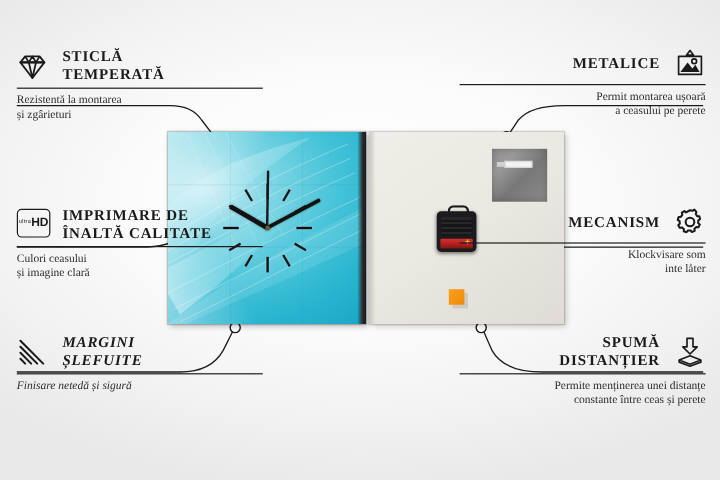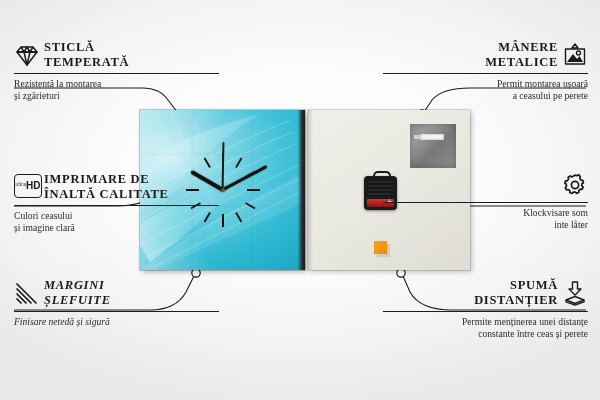--- a/index.html
+++ b/index.html
@@ -77,21 +77,21 @@
     background:linear-gradient(180deg,#d9302c 0%,#b0201d 55%,#7d1714 100%);}
   .battery::after{content:"+";position:absolute;right:2px;top:-2px;color:#f3c33a;font-size:8px;line-height:10px;
     font-family:"Liberation Sans",sans-serif;font-weight:bold;}
   .spacer-pad{position:absolute;left:66px;bottom:16px;width:13px;height:13px;
     background:linear-gradient(135deg,#f9a11b,#ef8a07);box-shadow:3px 3px 0 rgba(0,0,0,.10);}
 
   
   .label{position:absolute;width:205px;}
   .label.left{text-align:left;}
   .label.right{text-align:right;}
-  .lbl-head{display:flex;align-items:center;gap:4px;}
+  .lbl-head{display:flex;align-items:center;gap:12px;}
   .label.right .lbl-head{justify-content:flex-end;}
   .lbl-title{
     font-family:"Liberation Serif", serif;font-weight:bold;font-size:12.5px;letter-spacing:.7px;
     color:#1a1a1a;line-height:14.5px;text-transform:uppercase;
   }
   .rule{height:1px;background:#1d1d1d;margin:4px 0 4px 0;}
   .lbl-sub{font-size:9.6px;line-height:11.6px;color:#2c2c2c;font-family:"Liberation Serif", serif;}
   .ico{width:26px;height:26px;flex:0 0 26px;display:block;}
   .ico svg{display:block;width:26px;height:26px;}
 
@@ -298,21 +298,20 @@
     </div>
     <div class="rule"></div>
     <div class="lbl-sub">
       <div>Finisare netedă și sigură</div>
     </div>
   </div>
 
   <div class="label right" id="lab-hooks">
     <div class="lbl-head">
       <div class="lbl-title">
-        <div>MÂNERE</div>
         <div>METALICE</div>
       </div>
       <span class="ico">
         <svg viewBox="0 0 26 26">
             <g fill="none" stroke="#1a1a1a" stroke-width="1.4" stroke-linejoin="round">
           <path d="M13,2 L10,6 L16,6 Z"></path>
               <rect x="3.5" y="7" width="19" height="15"></rect>
           <path d="M5,20 L11,12 L15,17 L17.5,14 L21,20 Z" fill="#1a1a1a" stroke="none"></path>
           <circle cx="16.5" cy="11" r="2"></circle>
             </g>
@@ -322,20 +321,21 @@
     <div class="rule"></div>
     <div class="lbl-sub">
       <div>Permit montarea ușoară</div>
       <div>a ceasului pe perete</div>
     </div>
   </div>
 
   <div class="label right" id="lab-mech">
     <div class="lbl-head">
       <div class="lbl-title">
+        <div>MECANISM</div>
       </div>
       <span class="ico">
         <svg viewBox="0 0 26 26">
             <g fill="none" stroke="#1a1a1a" stroke-width="1.7" stroke-linejoin="round">
           <path d="M13,3.2 l2.2,.5 1.5,-1.0 1.6,1.9 -.5,1.7 1.2,1.9 1.8,.1 .6,2.4 -1.5,1.0 -.1,2.2 1.4,1.2 -1.1,2.2 -1.8,-.2 -1.6,1.5 .2,1.8 -2.3,.9 -1.2,-1.3 -2.2,.1 -1.1,1.4 -2.3,-.8 .1,-1.8 -1.7,-1.4 -1.8,.3 -1.2,-2.1 1.3,-1.3 -.2,-2.2 -1.5,-1.0 .7,-2.4 1.8,0 1.3,-1.8 -.4,-1.8 2.1,-1.3 1.4,1.1 Z"></path>
           <circle cx="13" cy="13" r="3.6"></circle>
             </g>
           </svg>
       </span>
     </div>

